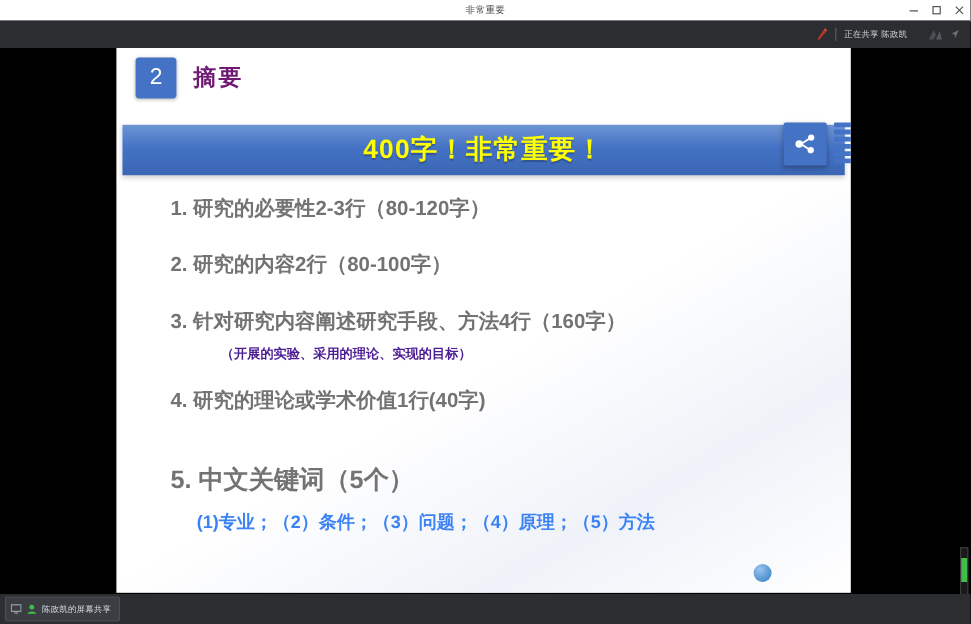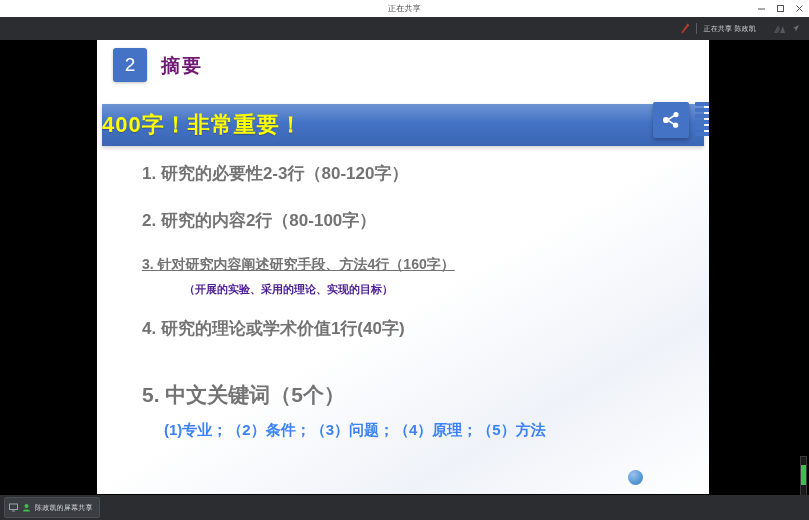--- a/index.html
+++ b/index.html
@@ -42,39 +42,39 @@
   .slide-head{position:absolute;left:16px;top:8px;display:flex;align-items:center;gap:14px;}
   .num-box{width:34px;height:34px;background:#4472c4;border-radius:3px;
            display:flex;align-items:center;justify-content:center;
            color:#fff;font-size:19px;font-weight:400;
            box-shadow:0 1px 3px rgba(0,0,0,.25);}
   .slide-title{font-size:19px;font-weight:700;color:#701a75;letter-spacing:2px;line-height:1;}
 
   
   .banner{position:absolute;left:5px;top:64px;width:602px;height:42px;
           background:linear-gradient(180deg,#6e95d4 0%,#4472c4 45%,#3b66b5 100%);
-          display:flex;align-items:center;
+          display:flex;align-items:center;justify-content:center;
           box-shadow:0 2px 4px rgba(0,0,0,.18);}
   .banner-text{color:#ffff00;font-size:22px;font-weight:700;letter-spacing:1px;
                text-shadow:0 1px 1px rgba(0,0,0,.25);}
 
   
   .share-btn{position:absolute;left:556px;top:62px;width:36px;height:36px;
              background:#4472c4;border-radius:2px;display:flex;align-items:center;justify-content:center;
              box-shadow:0 2px 4px rgba(0,0,0,.3);}
   .share-btn svg{display:block;}
   .bars{position:absolute;left:598px;top:62px;width:26px;display:flex;flex-direction:column;gap:2px;}
   .bars i{display:block;height:4px;background:#4472c4;border-radius:1px;}
 
   
   .list{position:absolute;left:45px;top:122px;width:560px;}
   .li{color:#737373;font-weight:700;white-space:nowrap;}
   .li-1{font-size:17px;margin-bottom:24px;}
   .li-2{font-size:17px;margin-bottom:24px;}
-  .li-3{font-size:14px;margin-bottom:8px;text-decoration:underline;}
+  .li-3{font-size:17px;margin-bottom:8px;}
   .li-sub{font-size:11px;margin-left:42px;margin-bottom:20px;color:#4c1d95;font-weight:700;white-space:nowrap;}
   .li-4{font-size:17px;margin-bottom:41px;}
   .li-5{font-size:21px;margin-bottom:12px;}
   .li-kw{font-size:15px;margin-left:22px;color:#3b82f6;font-weight:700;white-space:nowrap;}
 
   
   .blue-dot{position:absolute;left:628px;top:430px;width:15px;height:15px;border-radius:50%;
             background:radial-gradient(circle at 35% 30%,#9cc2ef 0%,#5b9bd5 55%,#3a7cc0 100%);}
 
   
@@ -90,21 +90,21 @@
         padding:2px 6px 2px 4px;height:15px;}
   .task svg{display:block;}
   .task-label{font-size:7px;color:#d6d9dd;white-space:nowrap;letter-spacing:.2px;}
 </style>
 </head>
 <body>
 
 <div class="app">
 
   <div class="titlebar">
-    <span class="titlebar-text">正在共享</span>
+    <span class="titlebar-text">非常重要</span>
     <div class="winctrls">
       <div class="winbtn">
         <svg width="9" height="9" viewBox="0 0 9 9">
             <line x1="1" y1="5" x2="8" y2="5" stroke="#555" stroke-width="1"></line>
           </svg>
       </div>
       <div class="winbtn">
         <svg width="9" height="9" viewBox="0 0 9 9">
             <rect x="1.5" y="1.5" width="6" height="6" fill="none" stroke="#555" stroke-width="1"></rect>
           </svg>

